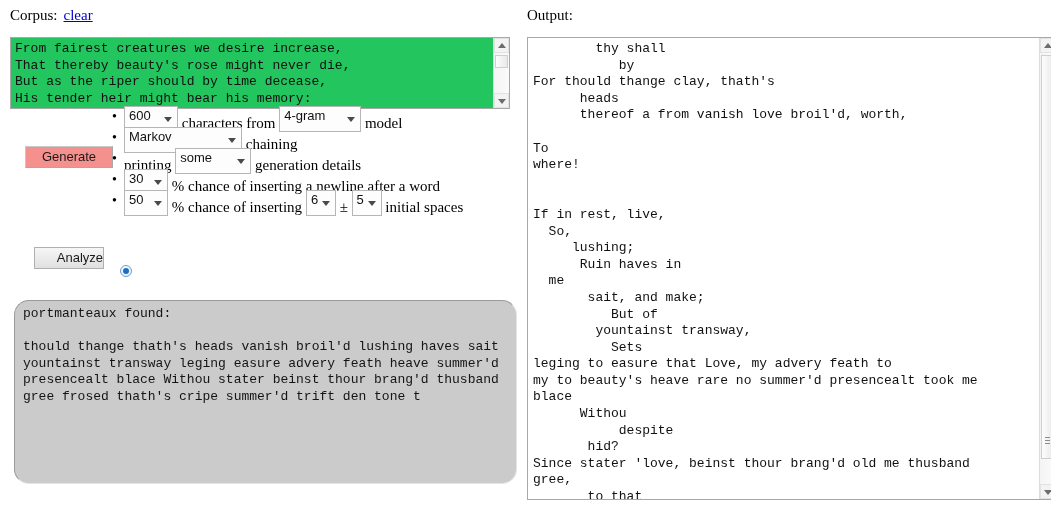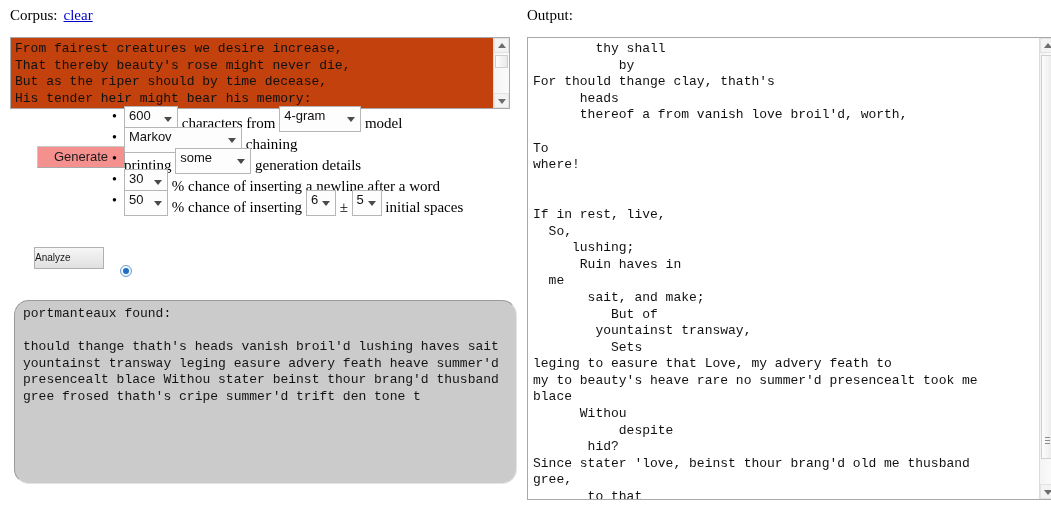--- a/index.html
+++ b/index.html
@@ -38,21 +38,21 @@
     cursor: pointer;
     margin-left: 6px;
   }
 
   
   #corpus-box {
     position: relative;
     width: 500px;
     height: 72px;
     border: 1px solid #a8a8a8;
-    background: #c2410c;
+    background: #22c55e;
     box-sizing: border-box;
     overflow: hidden;
   }
   #corpus-text {
     position: absolute;
     left: 4px;
     top: 3px;
     width: 478px;
     font-family: "Liberation Mono", "DejaVu Sans Mono", monospace;
     font-size: 13px;
@@ -134,21 +134,20 @@
     border: 1px solid #c9c9c9;
     border-right-color: #a9a9a9;
     border-bottom-color: #a9a9a9;
     font-family: "Liberation Sans", sans-serif;
     font-size: 13px;
     color: #1a1a1a;
     text-align: center;
     line-height: 20px;
     cursor: pointer;
     box-sizing: border-box;
-    margin-left: 12px;
   }
   ul.opts {
     position: absolute;
     left: 98px;
     top: 0;
     margin: 0;
     padding: 0 0 0 16px;
     list-style: none;
   }
   ul.opts li {
@@ -219,23 +218,23 @@
   }
   #btn-analyze {
     position: absolute;
     left: 24px;
     top: 9px;
     width: 70px;
     height: 22px;
     background: linear-gradient(to bottom,#f6f6f6,#e0e0e0);
     border: 1px solid #b0b0b0;
     font-family: "Liberation Sans", sans-serif;
-    font-size: 10px;
+    font-size: 13px;
     color: #1a1a1a;
-    text-align: left;
+    text-align: right;
     line-height: 20px;
     cursor: pointer;
     box-sizing: border-box;
   }
   .radio-row {
     position: absolute;
     left: 110px;
     height: 21px;
     line-height: 21px;
     white-space: nowrap;

